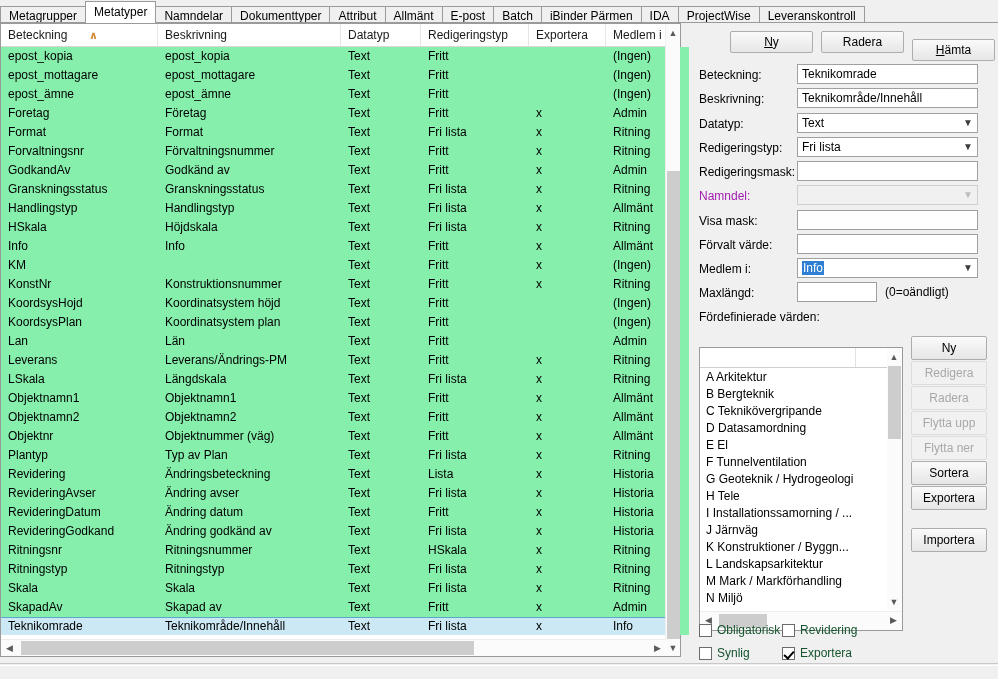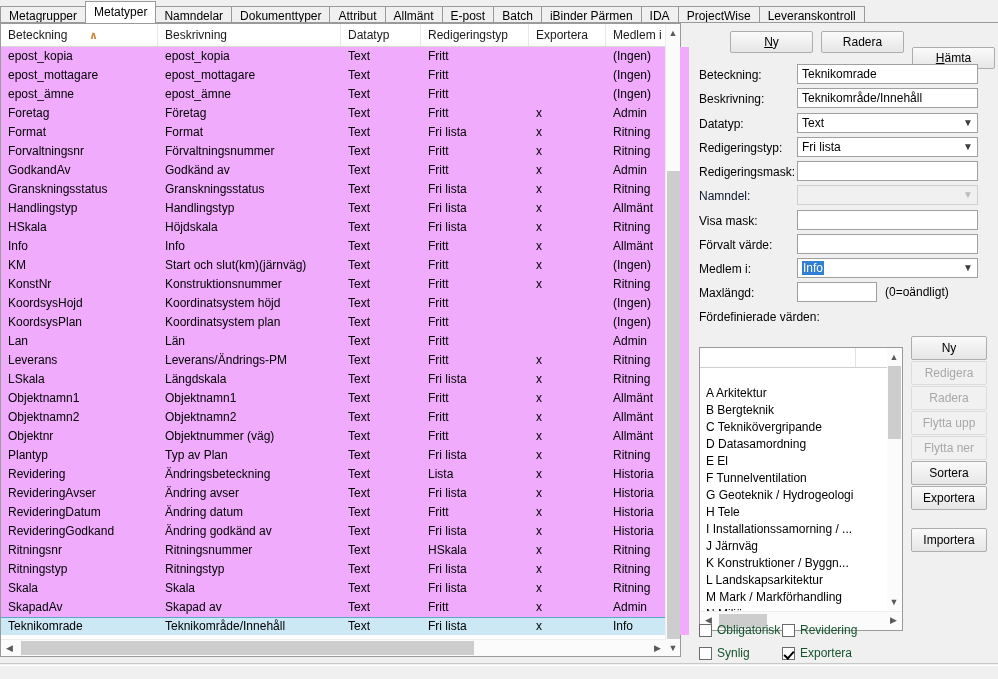--- a/index.html
+++ b/index.html
@@ -41,21 +41,21 @@
     font-size:12px;color:#1a1a1a;padding-left:7px;box-sizing:border-box;
     border-right:1px solid #e6e6e6;white-space:nowrap;overflow:hidden;
   }
   .hcell:last-child{border-right:none;}
   .sortmark{
     position:absolute;font-size:11px;color:#d08a3a;font-weight:bold;
     top:0;line-height:22px;
   }
   .grid-body{
     position:absolute;left:0;top:23px;width:724px;height:588px;overflow:hidden;
-    background:#f0abfc;
+    background:#86efac;
   }
   .row{position:relative;height:19px;width:665px;box-sizing:border-box;}
   .row.sel{
     background:#cce8f4;border-top:1px solid #5ba7c9;border-bottom:1px solid #5ba7c9;
     height:19px;
   }
   .cell{
     position:absolute;top:0;height:19px;line-height:19px;font-size:12px;
     padding-left:7px;box-sizing:border-box;white-space:nowrap;overflow:hidden;color:#000;
   }
@@ -101,28 +101,28 @@
   .topbtns{position:absolute;left:41px;top:8px;width:260px;height:22px;}
   .btn{
     background:linear-gradient(#fafafa,#e6e6e6);
     border:1px solid #adadad;border-radius:2px;
     font-size:12px;color:#000;text-align:center;box-sizing:border-box;
     position:absolute;
   }
   .btn u{text-decoration:underline;}
   .b-ny{left:0;top:0;width:83px;height:22px;line-height:20px;}
   .b-rad{left:91px;top:0;width:83px;height:22px;line-height:20px;}
-  .b-ham{left:182px;top:16px;width:83px;height:22px;line-height:20px;}
+  .b-ham{left:182px;top:8px;width:83px;height:22px;line-height:20px;}
 
   .frow{position:absolute;left:0;height:24px;}
   .flabel{
     position:absolute;left:10px;font-size:12px;color:#000;line-height:22px;height:22px;
     white-space:nowrap;
   }
-  .flabel.dis{color:#0f172a;}
+  .flabel.dis{color:#a21caf;}
   .finput{
     position:absolute;left:108px;width:181px;height:20px;
     background:#fff;border:1px solid #a0a0a0;box-sizing:border-box;
     font-size:12px;line-height:18px;padding-left:4px;color:#000;white-space:nowrap;
     overflow:hidden;
   }
   .fselect{
     position:absolute;left:108px;width:181px;height:20px;
     background:#fff;border:1px solid #a0a0a0;box-sizing:border-box;
     font-size:12px;line-height:18px;padding-left:4px;color:#000;white-space:nowrap;
@@ -146,21 +146,21 @@
   .lst{
     position:absolute;left:10px;top:324px;width:204px;height:284px;
     background:#fff;border:1px solid #9a9a9a;box-sizing:border-box;
   }
   .lst-head{
     position:absolute;left:0;top:0;width:187px;height:20px;
     border-bottom:1px solid #d0d0d0;background:#fff;box-sizing:border-box;
   }
   .lst-head .div1{position:absolute;left:155px;top:0;width:1px;height:19px;background:#e2e2e2;}
   .lst-items{
-    position:absolute;left:0;top:37px;width:187px;height:241px;overflow:hidden;background:#fff;
+    position:absolute;left:0;top:21px;width:187px;height:241px;overflow:hidden;background:#fff;
   }
   .li{height:17px;line-height:17px;font-size:12px;padding-left:6px;color:#000;white-space:nowrap;overflow:hidden;}
   .lst-vsb{
     position:absolute;right:0;top:0;width:15px;height:262px;background:#fbfbfb;box-sizing:border-box;
   }
   .lst-vsb .vsb-up{top:0;}
   .lst-vsb .vsb-dn{bottom:0;}
   .lst-hsb{
     position:absolute;left:0;bottom:0;width:202px;height:19px;background:#fbfbfb;box-sizing:border-box;
     border-top:1px solid #eee;
@@ -309,21 +309,20 @@
         <div class="row">
           <div class="cell c0">Info</div>
           <div class="cell c1">Info</div>
           <div class="cell c2">Text</div>
           <div class="cell c3">Fritt</div>
           <div class="cell c4">x</div>
           <div class="cell c5">Allmänt</div>
         </div>
         <div class="row">
           <div class="cell c0">KM</div>
-          <div class="cell c1">Start och slut(km)(järnväg)</div>
           <div class="cell c2">Text</div>
           <div class="cell c3">Fritt</div>
           <div class="cell c4">x</div>
           <div class="cell c5">(Ingen)</div>
         </div>
         <div class="row">
           <div class="cell c0">KonstNr</div>
           <div class="cell c1">Konstruktionsnummer</div>
           <div class="cell c2">Text</div>
           <div class="cell c3">Fritt</div>

